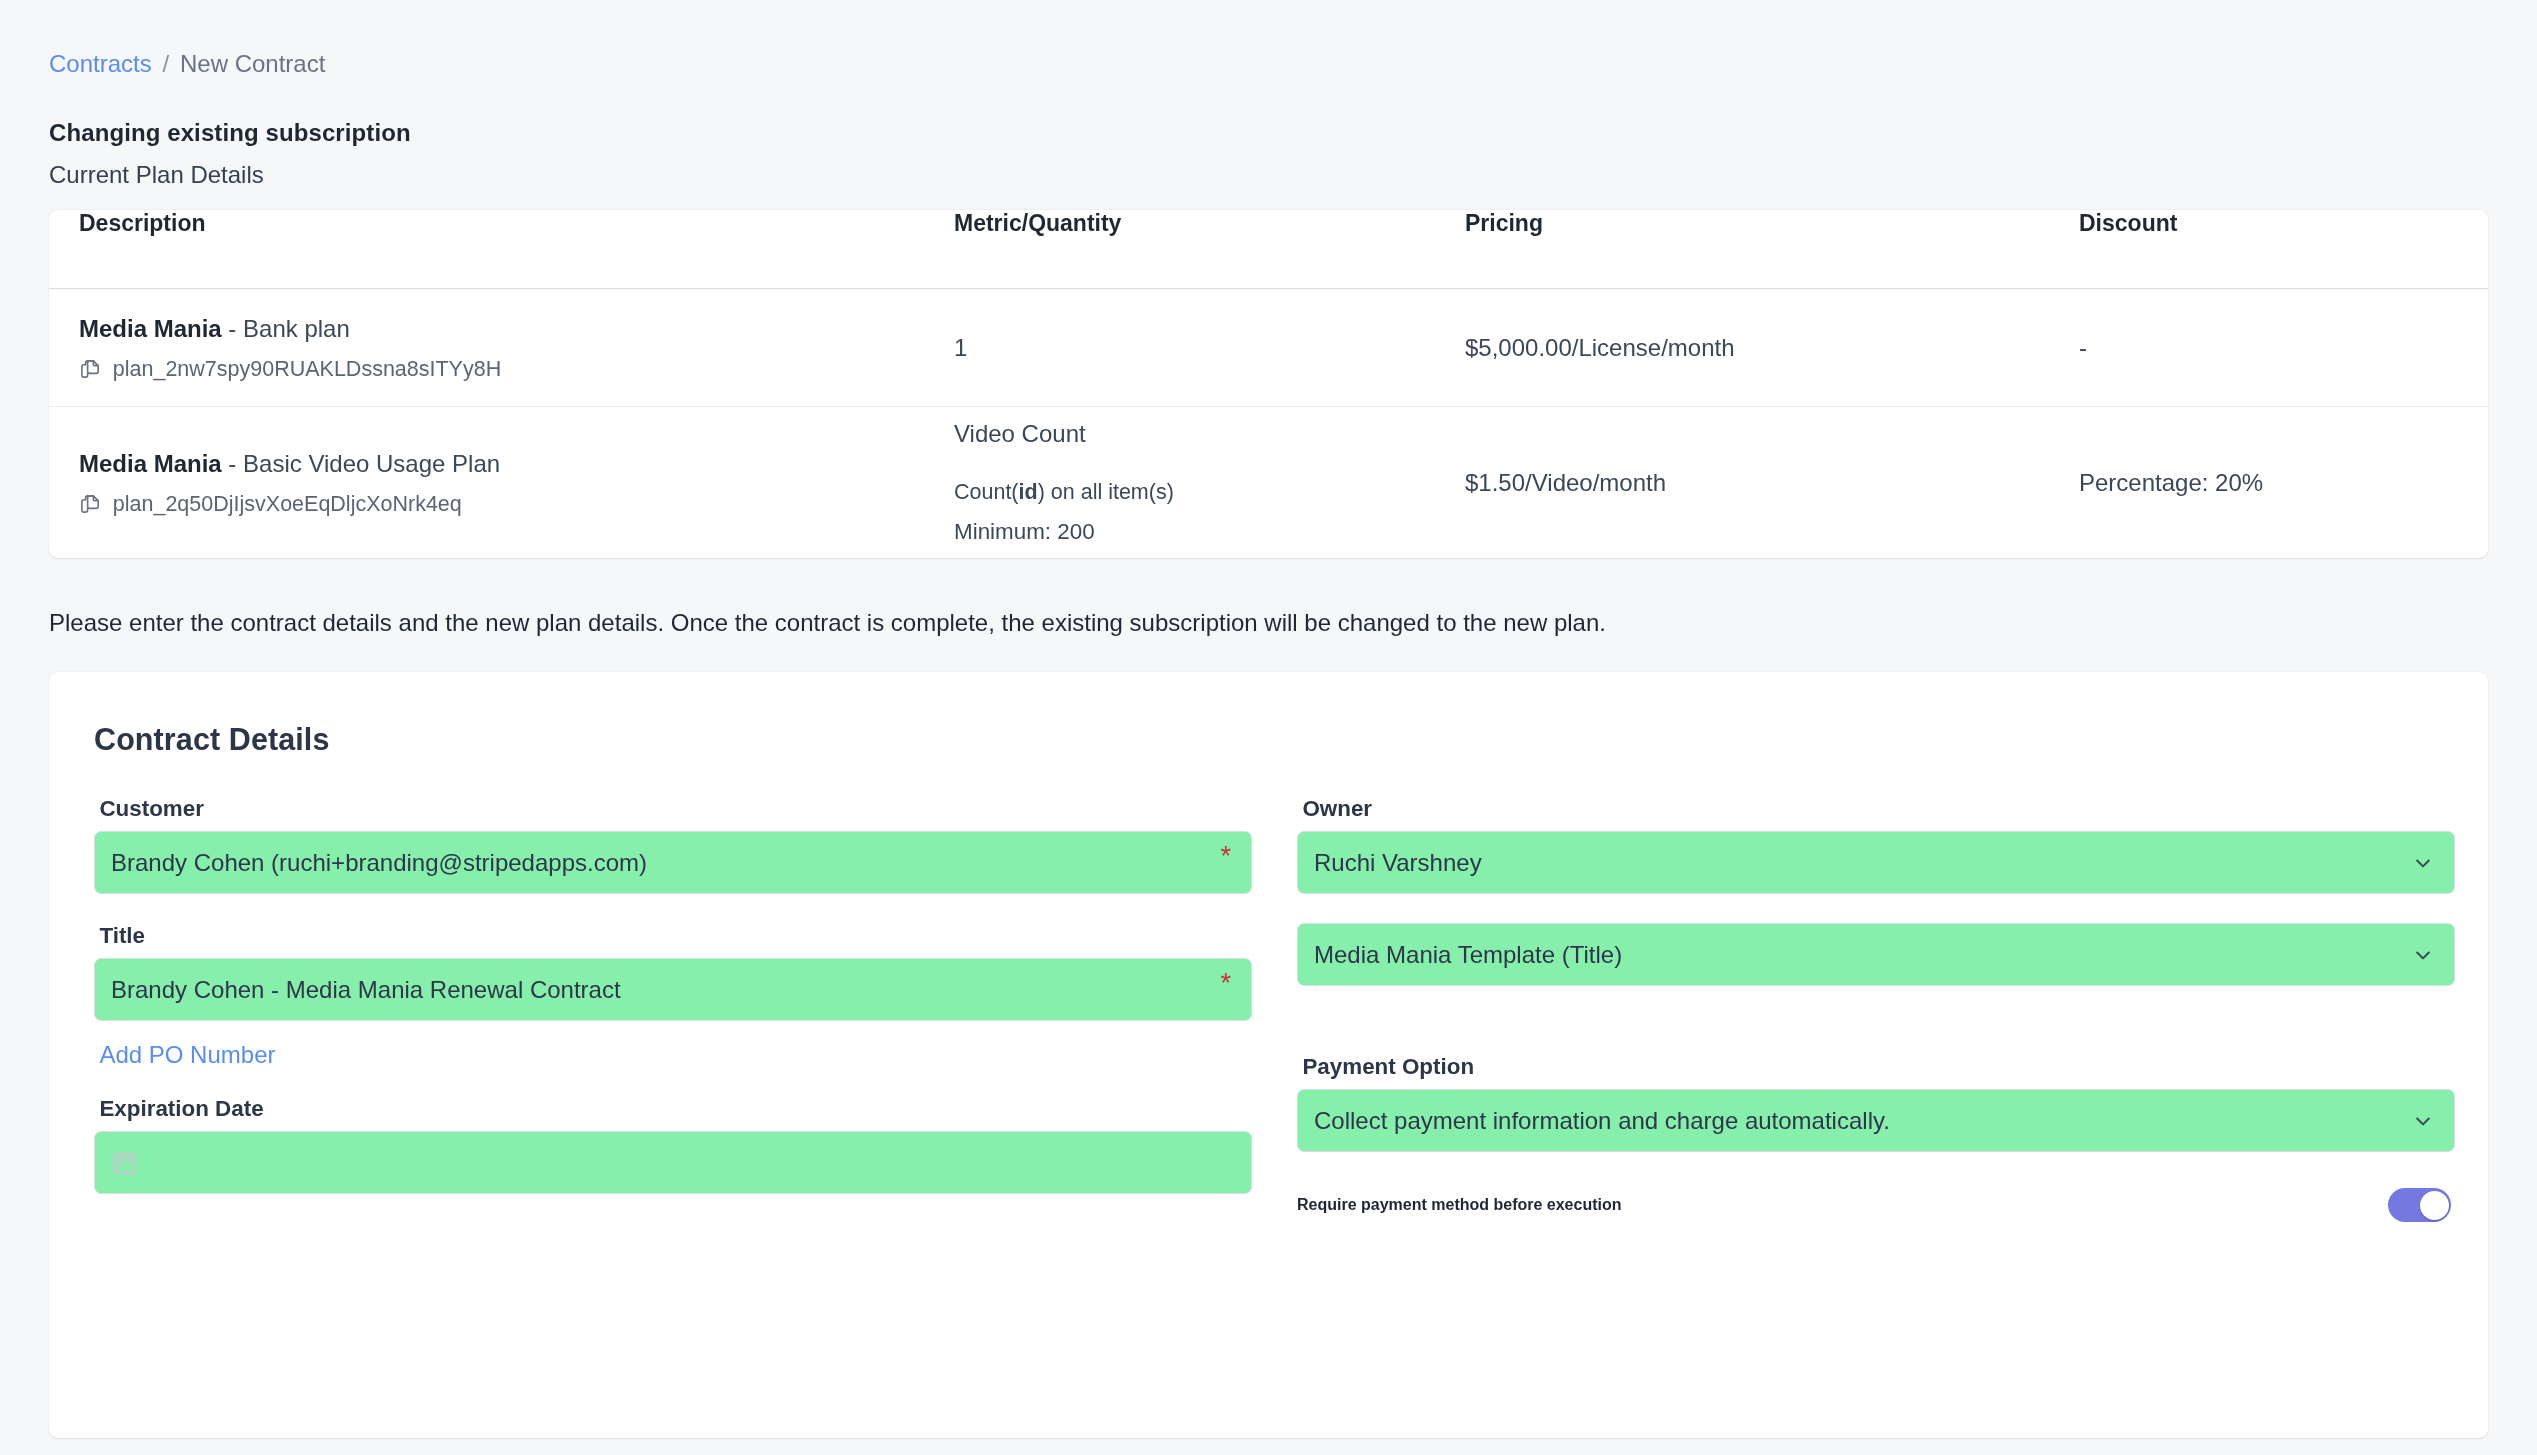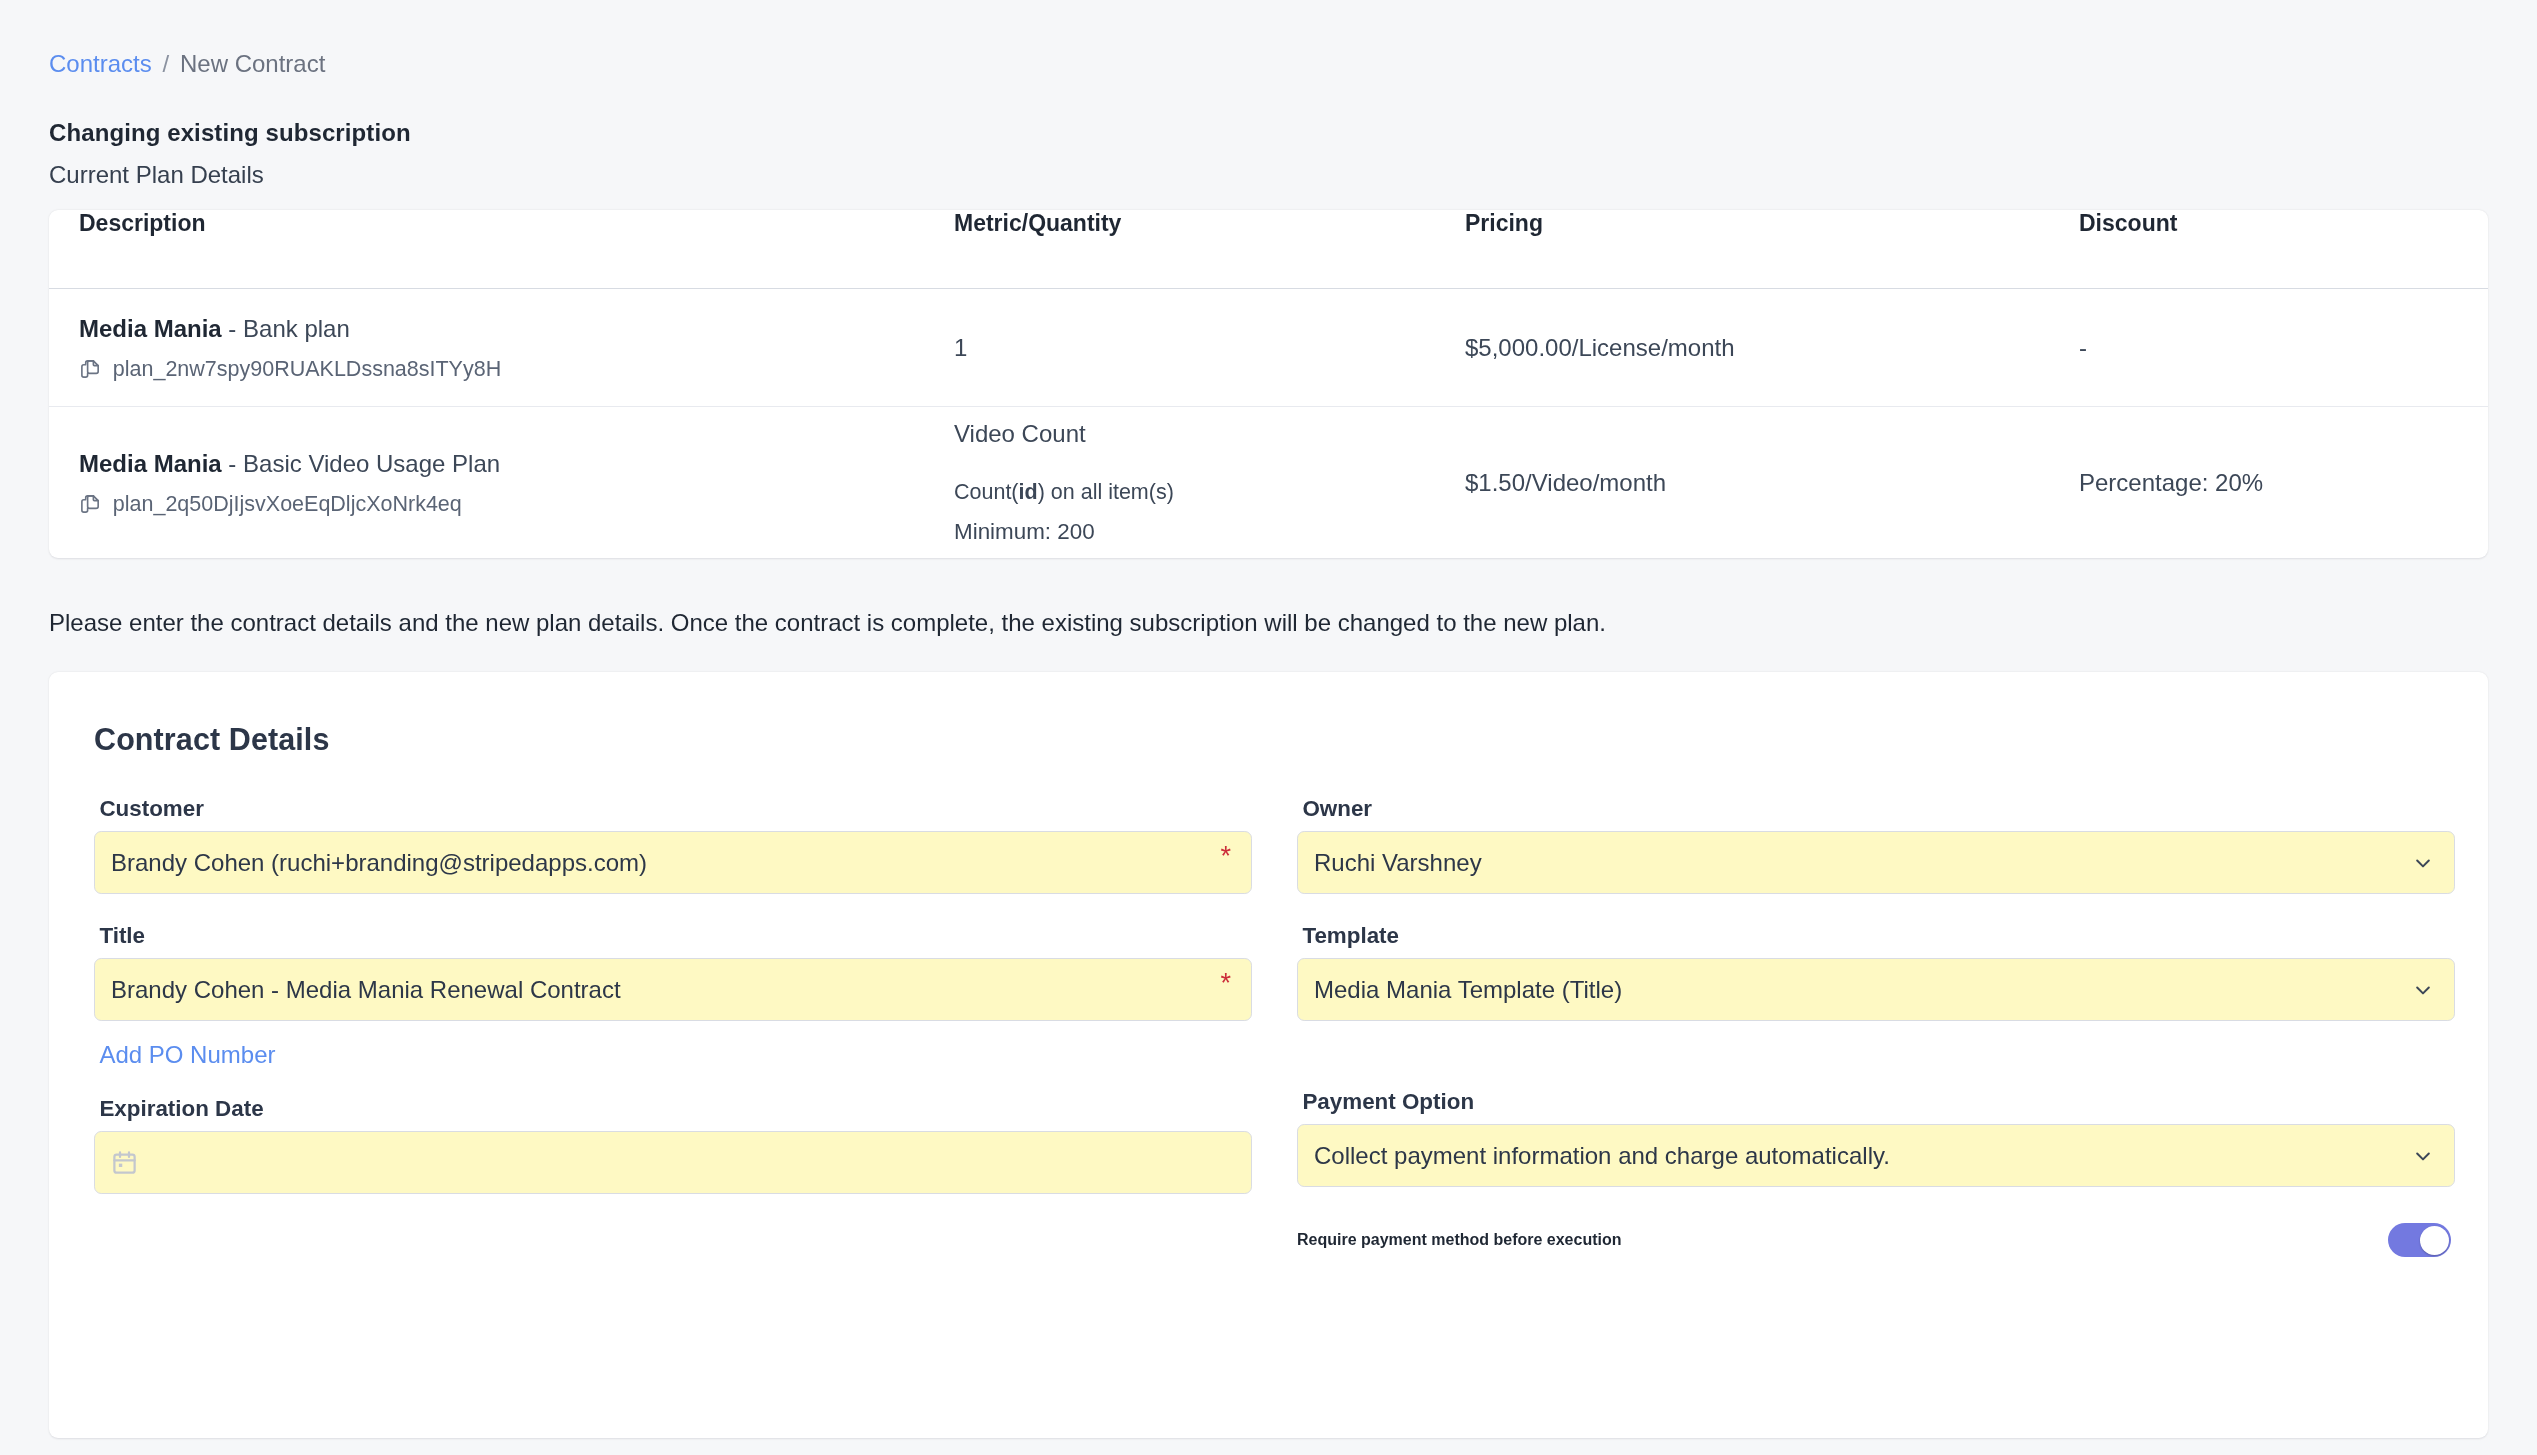--- a/index.html
+++ b/index.html
@@ -111,21 +111,21 @@
   .col { display: flex; flex-direction: column; }
 
   .field-label {
     font-size: 22.4px; font-weight: bold; color: #2c3648;
     margin: 0 0 9px 5.4px;
   }
 
   .ctl {
     position: relative;
     height: 63px;
-    background: #fef9c3;
+    background: #86efac;
     border: 1.8px solid #d9dce3;
     border-radius: 7.2px;
     display: flex; align-items: center;
     padding: 0 20px 0 16px;
   }
   .ctl.combo { border-color: #d9dce3; }
   .ctl-value { font-size: 24px; color: #2d3748; white-space: nowrap; overflow: hidden; }
   .req-star {
     position: absolute; right: 20px; top: 10.8px;
     color: #d03killer; }
@@ -284,21 +284,20 @@
           <div class="field-label">Owner</div>
           <div class="ctl combo">
             <span class="ctl-value">Ruchi Varshney</span>
             <svg class="chev" viewBox="0 0 24 24" fill="none" stroke="#3c4757" stroke-width="2.4" stroke-linecap="round" stroke-linejoin="round">
                 <path d="M5 9l7 7 7-7"></path>
               </svg>
           </div>
 
           <div class="gap-a"></div>
 
-          <div class="field-label">Template</div>
           <div class="ctl combo">
             <span class="ctl-value">Media Mania Template (Title)</span>
             <svg class="chev" viewBox="0 0 24 24" fill="none" stroke="#3c4757" stroke-width="2.4" stroke-linecap="round" stroke-linejoin="round">
                 <path d="M5 9l7 7 7-7"></path>
               </svg>
           </div>
 
           <div style="height:68px"></div>
 
           <div class="field-label">Payment Option</div>

